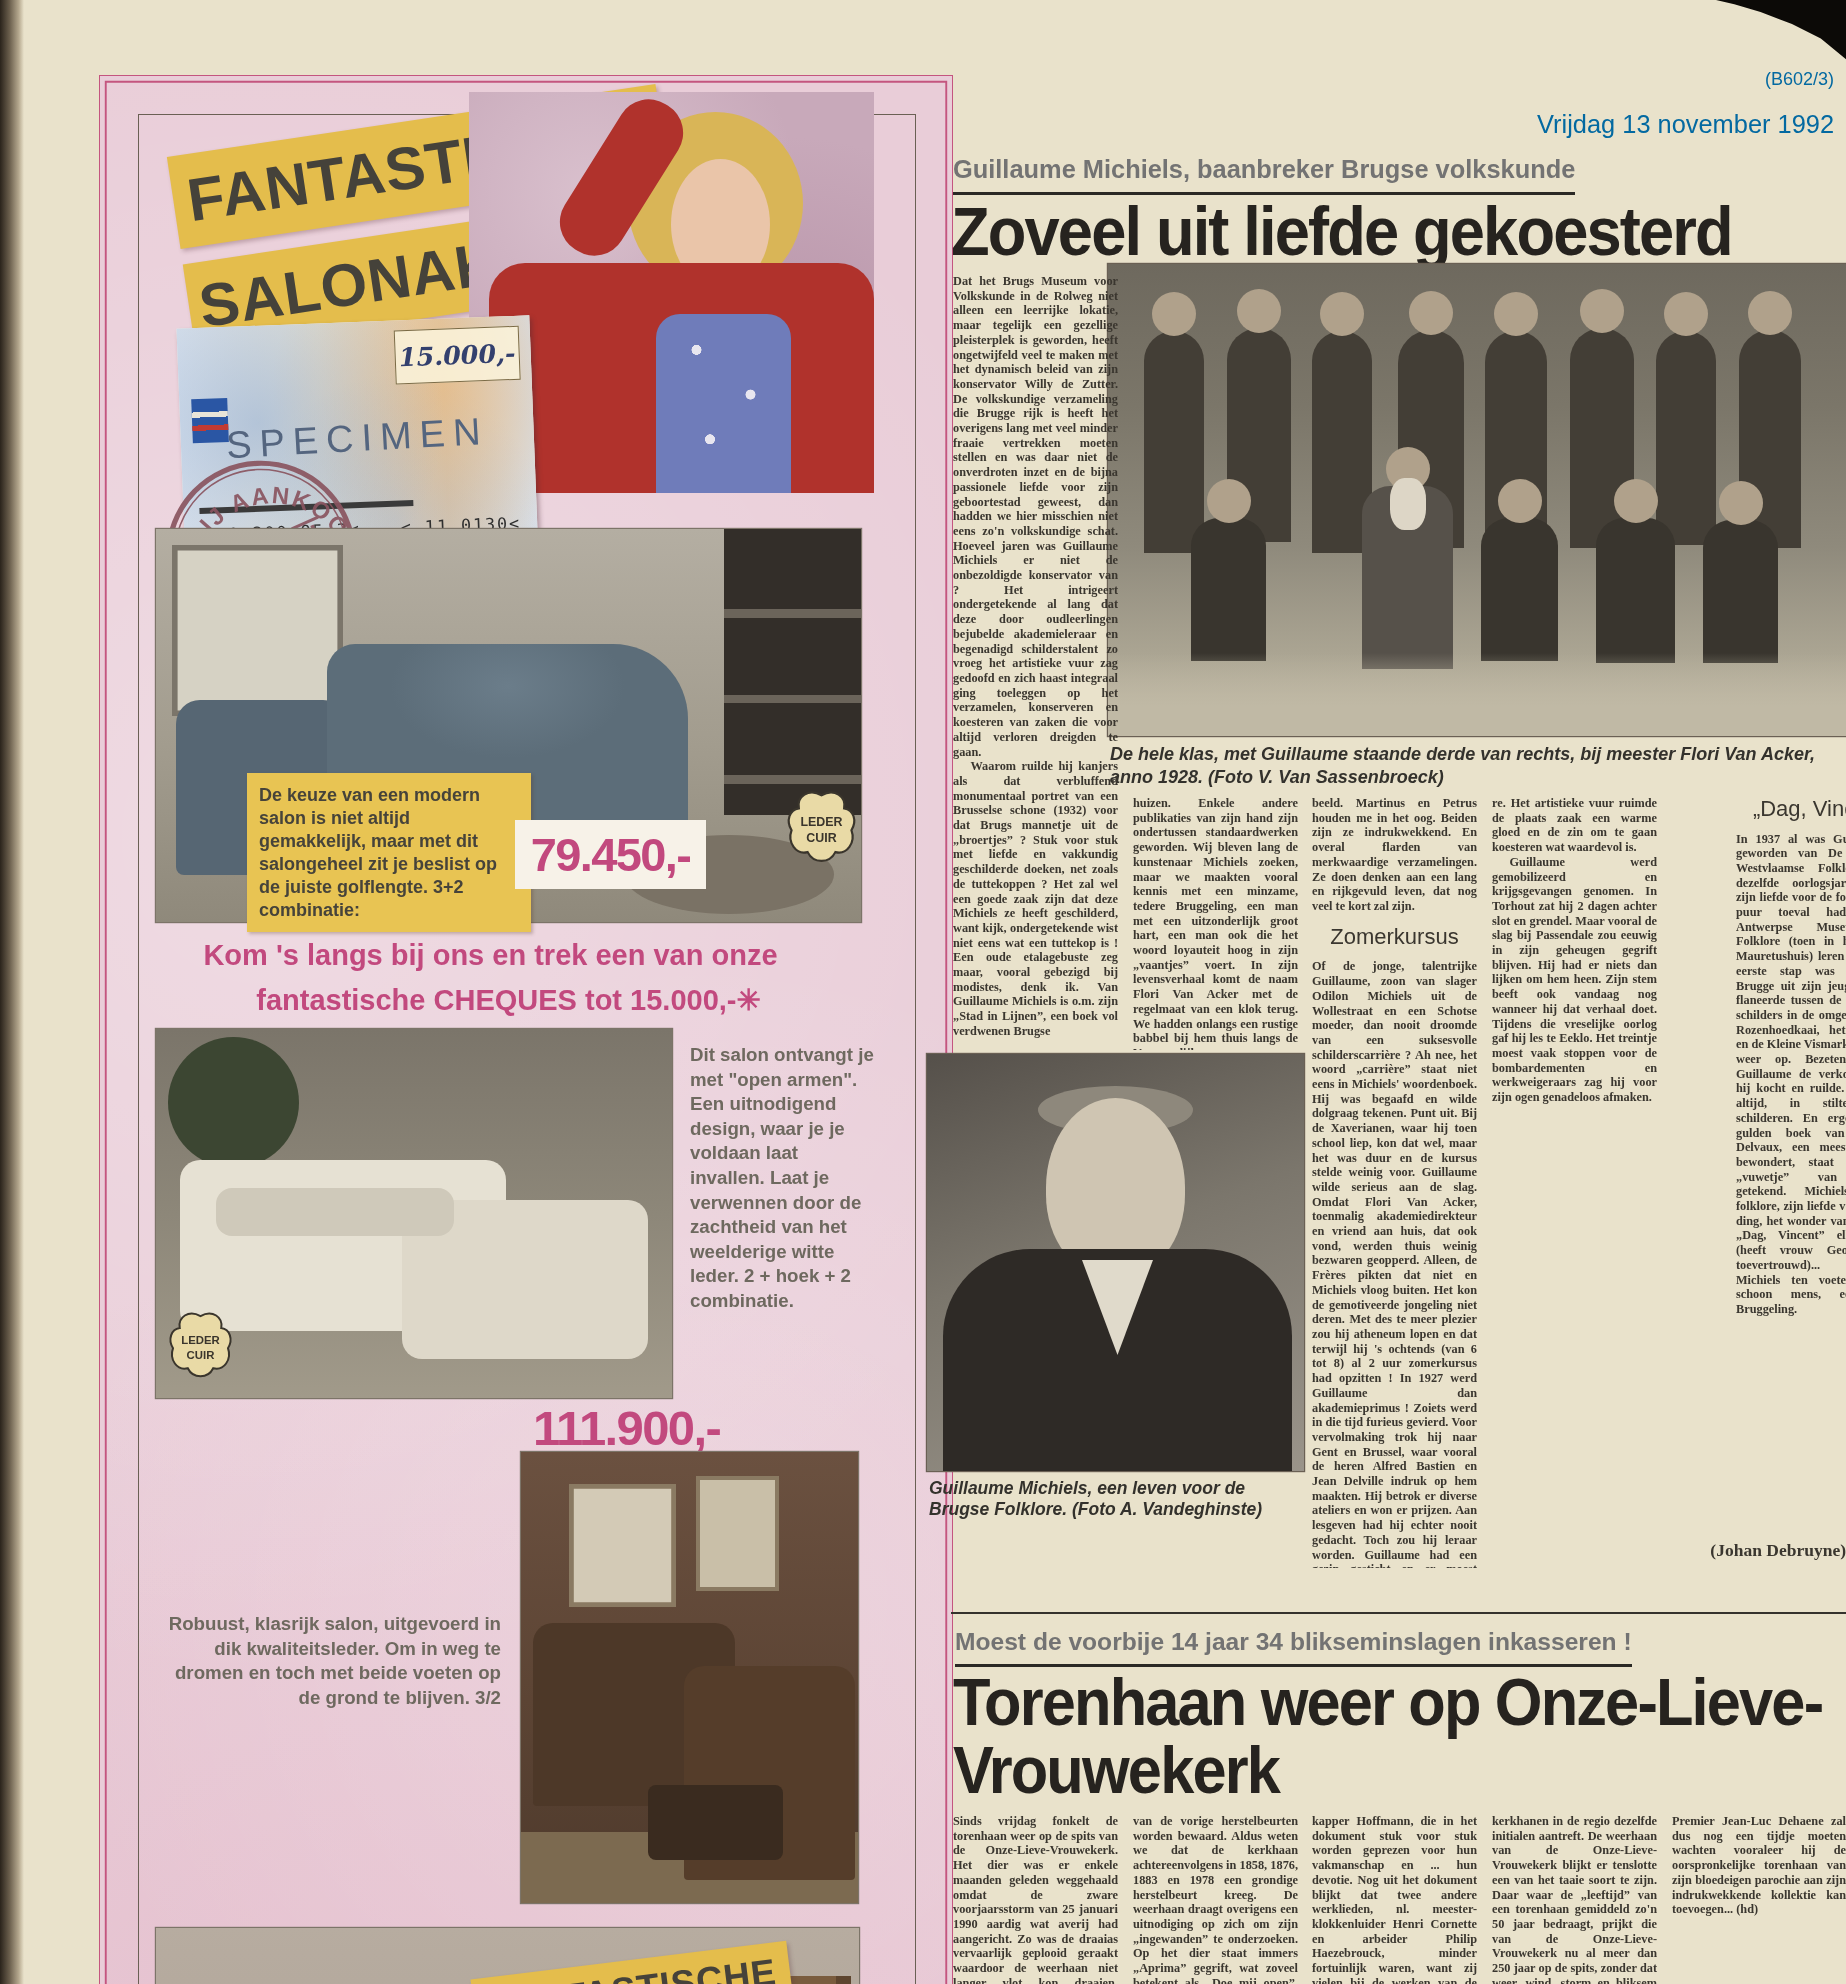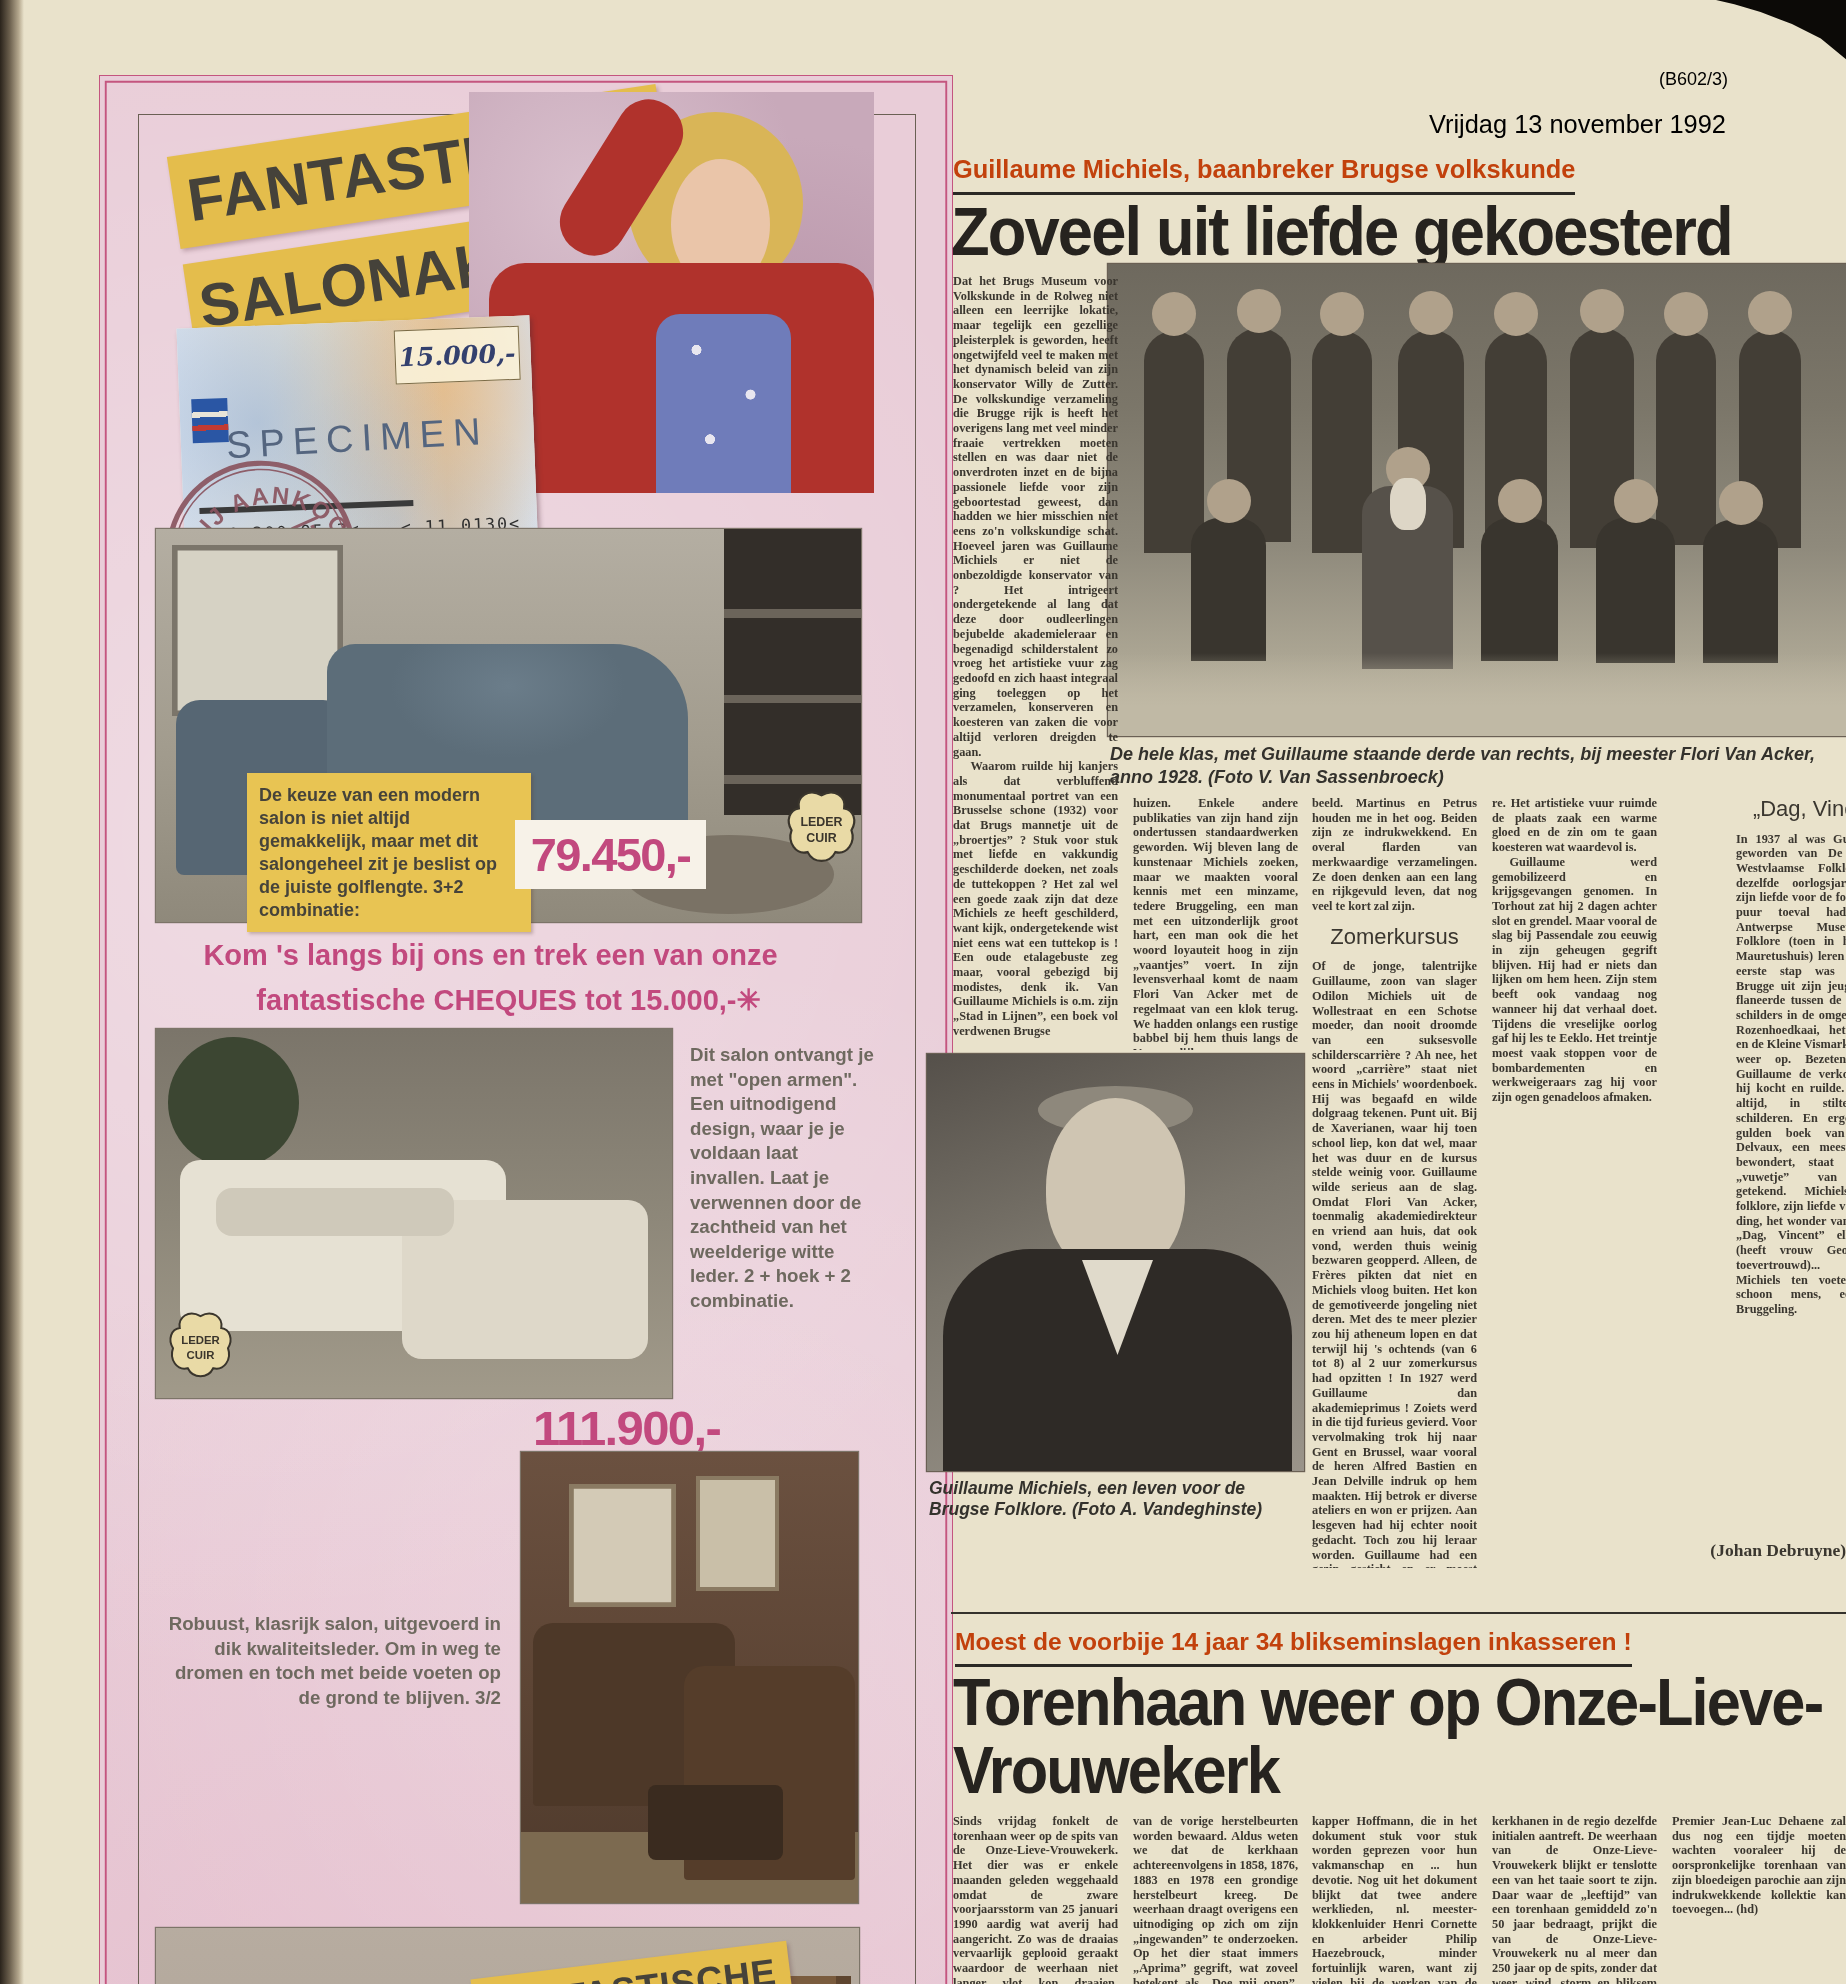--- a/index.html
+++ b/index.html
@@ -94,23 +94,23 @@
   .bsofa1{left:12px;top:171px;width:202px;height:183px;background:#4d3828;border-radius:20px 20px 4px 4px;}
   .bsofa2{left:163px;top:214px;width:171px;height:214px;background:#553d2a;border-radius:20px 20px 4px 4px;}
   .btab{left:127px;top:333px;width:135px;height:75px;background:#3a2b1f;border-radius:8px;}
   .rug3{left:0;bottom:0;width:100%;height:71px;background:#7c6a50;}
 
   .salon4{background:linear-gradient(180deg,#b7aca0,#a89d90 60%,#968b7d);}
   .cab4{left:512px;top:48px;width:183px;height:286px;background:#5e452f;
     background-image:linear-gradient(90deg,transparent 8%,#7a5c3e 8% 44%,transparent 44% 56%,#7a5c3e 56% 92%,transparent 92%);}
 
   
-  .meta{font:400 18px "Liberation Sans",sans-serif;color:#000000;text-align:left;}
+  .meta{font:400 18px "Liberation Sans",sans-serif;color:#0369a1;text-align:right;}
   .date{font-size:25.4px;}
-  .kicker{font:700 25.4px "Liberation Sans",sans-serif;color:#c2410c;display:inline-block;
+  .kicker{font:700 25.4px "Liberation Sans",sans-serif;color:#737373;display:inline-block;
     border-bottom:3.2px solid #2b2925;padding-bottom:8px;white-space:nowrap;}
   .kicker2{font-size:24.6px;}
   .h1,.h2{font:700 68px/1 "Liberation Sans",sans-serif;color:#26231f;letter-spacing:-2px;white-space:nowrap;}
   .h1 span,.h2 span{display:inline-block;transform:scaleX(.93);transform-origin:left top;}
   .h2{font-size:66px;}
   .bodycol{font:700 12.3px/14.7px "Liberation Serif",serif;color:#3a362f;text-align:justify;overflow:hidden;}
   .bodycol p{margin:0;}
   .bodycol p + p{text-indent:17.5px;}
   .colhead{font:500 22px "Liberation Sans",sans-serif;color:#3a362f;text-align:center;
     margin:10.3px 0 9.5px;text-indent:0 !important;}

